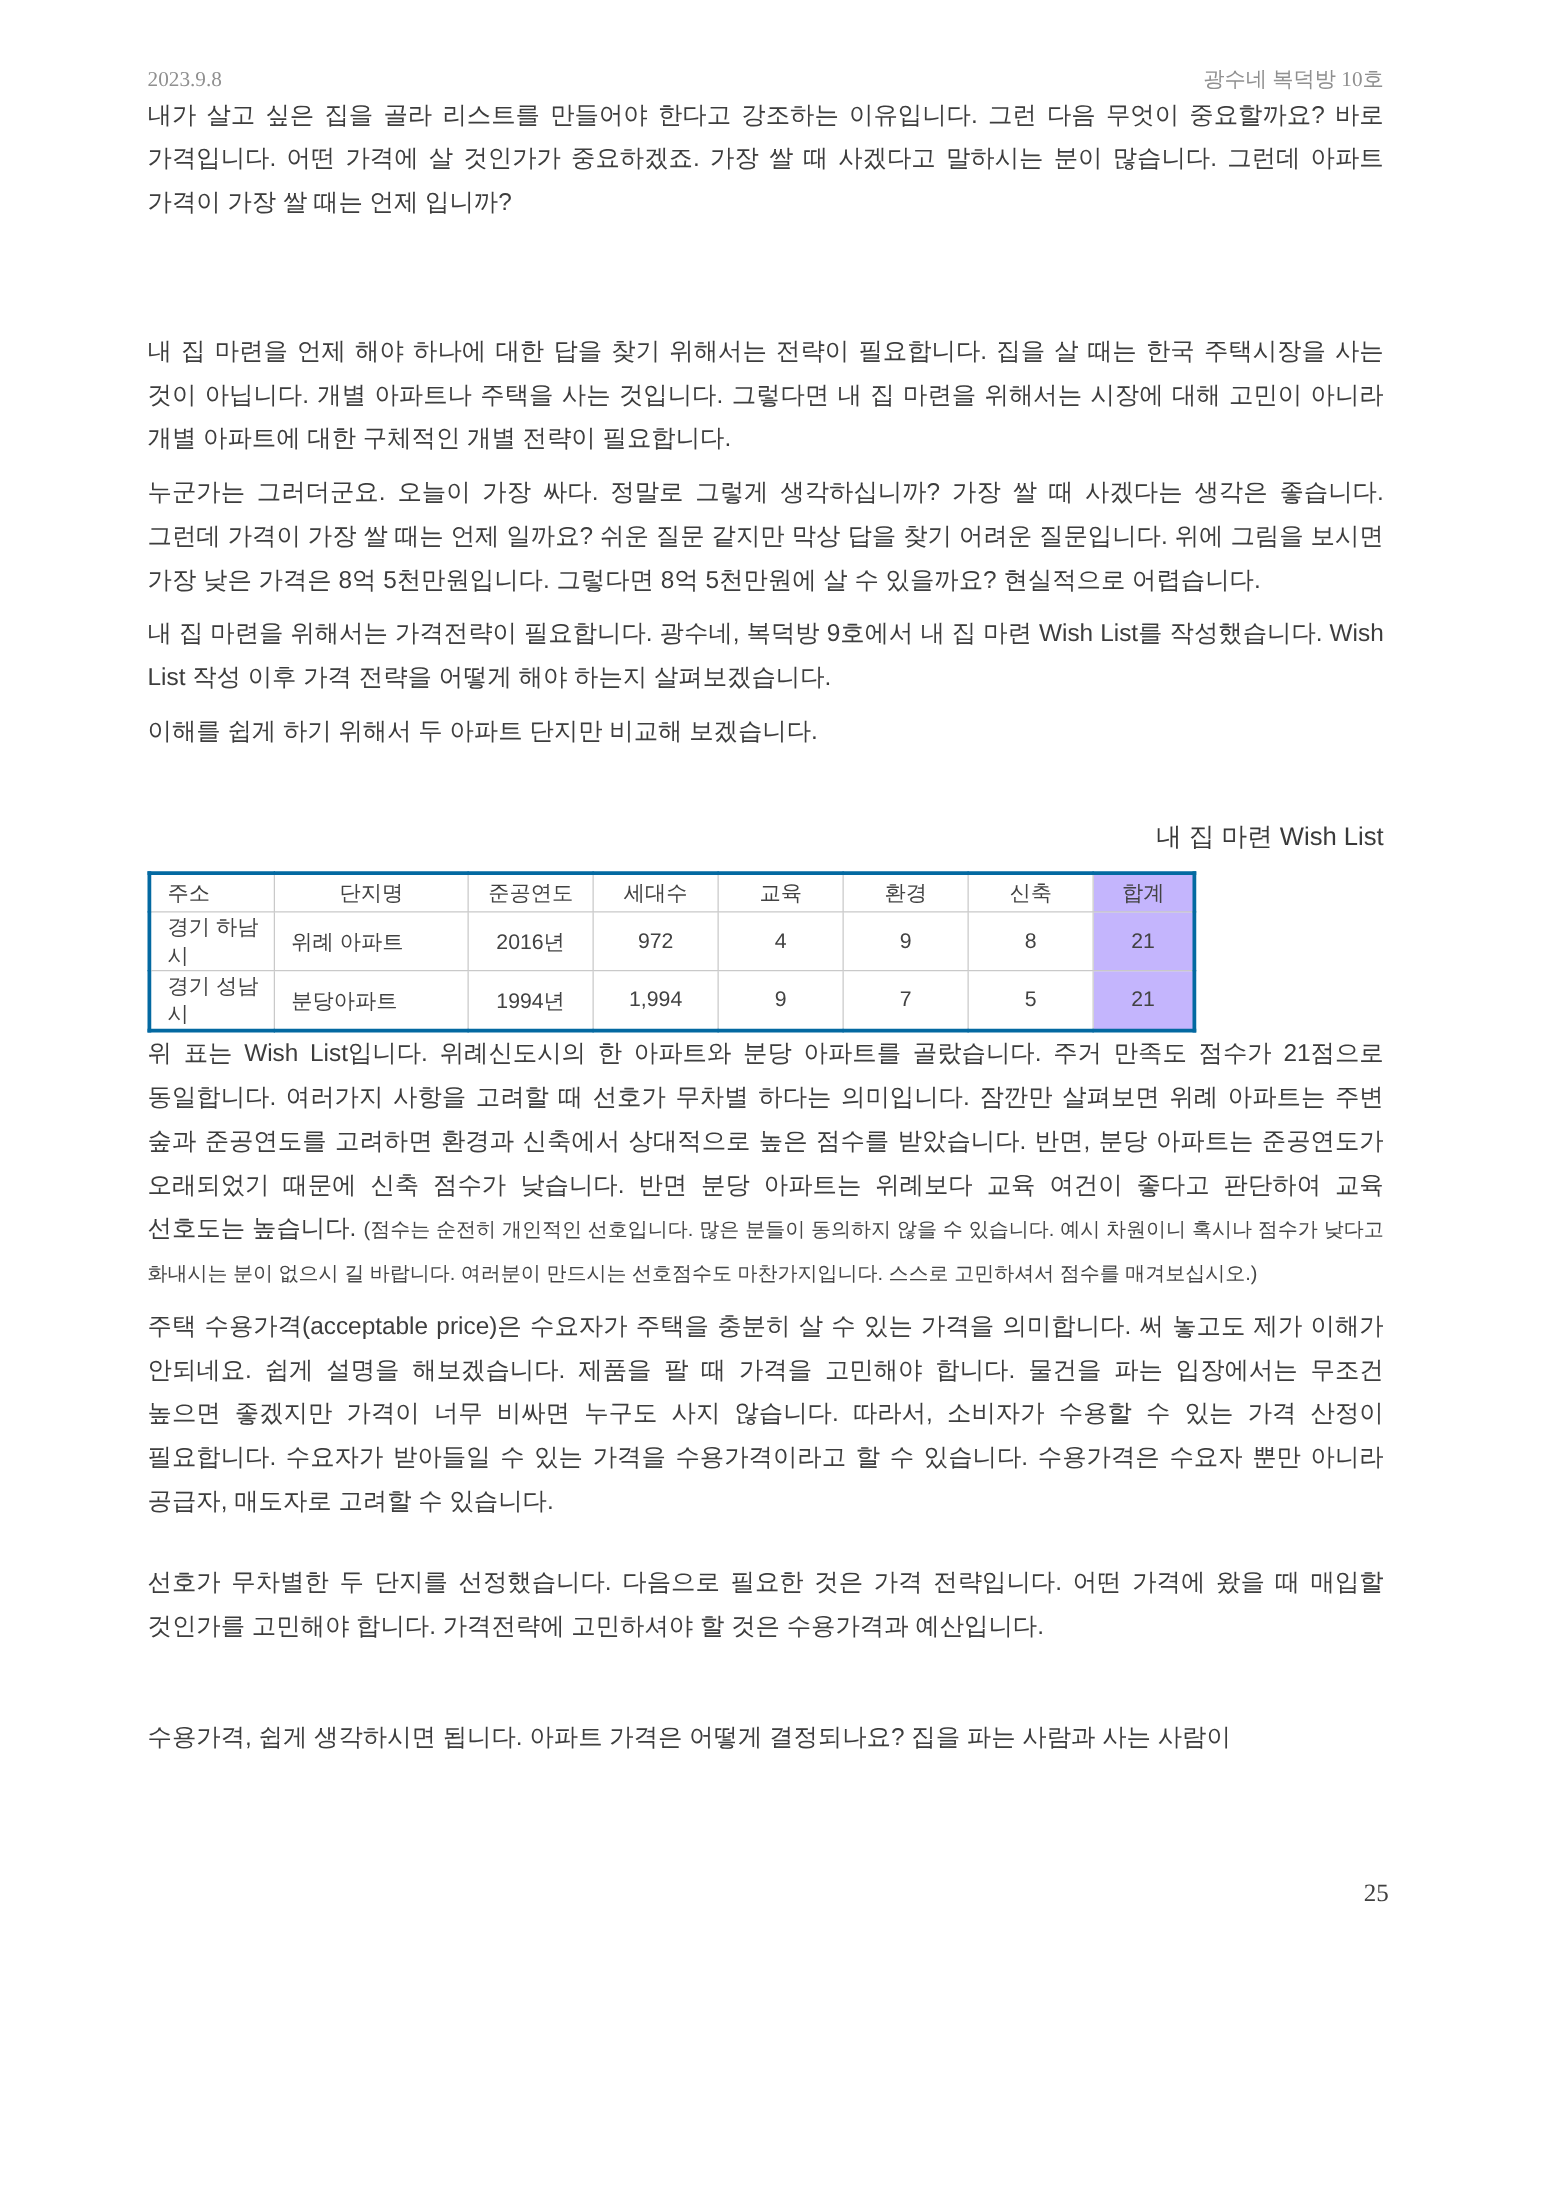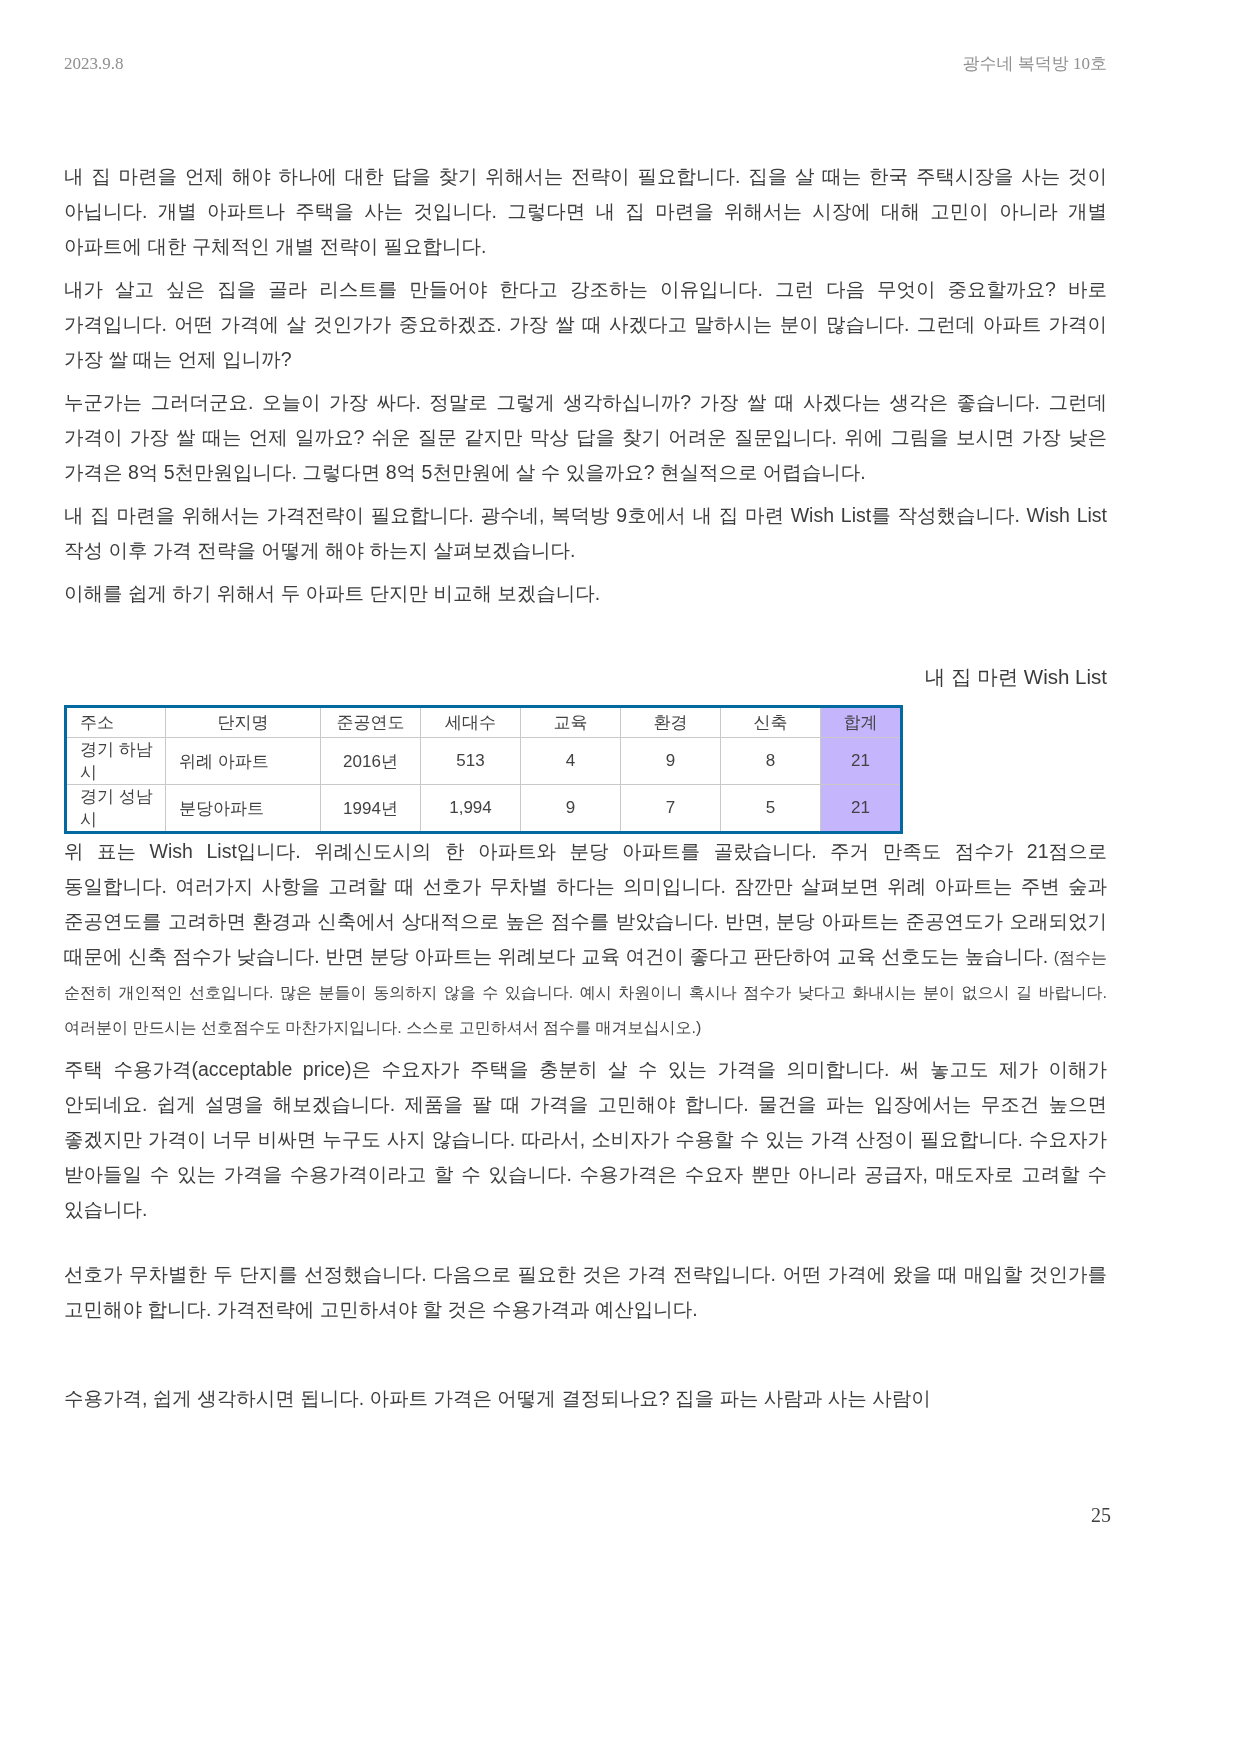--- a/index.html
+++ b/index.html
@@ -7,21 +7,21 @@
   body {
     width: 1241px;
     height: 1755px;
     position: relative;
     font-family: "Liberation Sans", "DejaVu Sans", sans-serif;
     color: #3d3d3d;
   }
   .page {
     position: absolute;
     inset: 0;
-    padding: 52px 134px 0 64px;
+    padding: 52px 134px 0 118px;
     background: #ffffff;
   }
   .header {
     display: flex;
     justify-content: space-between;
     align-items: baseline;
     font-family: "Liberation Serif", "DejaVu Serif", serif;
     font-size: 17px;
     color: #8f8f8f;
   }
@@ -80,22 +80,22 @@
 </head>
 <body>
 
 <div class="page">
 
   <div class="header">
     <span>2023.9.8</span>
     <span>광수네 복덕방 10호</span>
   </div>
 
+  <p class="para">내가 살고 싶은 집을 골라 리스트를 만들어야 한다고 강조하는 이유입니다. 그런 다음 무엇이 중요할까요? 바로 가격입니다. 어떤 가격에 살 것인가가 중요하겠죠. 가장 쌀 때 사겠다고 말하시는 분이 많습니다. 그런데 아파트 가격이 가장 쌀 때는 언제 입니까?</p>
   <p class="para first">내 집 마련을 언제 해야 하나에 대한 답을 찾기 위해서는 전략이 필요합니다. 집을 살 때는 한국 주택시장을 사는 것이 아닙니다. 개별 아파트나 주택을 사는 것입니다. 그렇다면 내 집 마련을 위해서는 시장에 대해 고민이 아니라 개별 아파트에 대한 구체적인 개별 전략이 필요합니다.</p>
-  <p class="para">내가 살고 싶은 집을 골라 리스트를 만들어야 한다고 강조하는 이유입니다. 그런 다음 무엇이 중요할까요? 바로 가격입니다. 어떤 가격에 살 것인가가 중요하겠죠. 가장 쌀 때 사겠다고 말하시는 분이 많습니다. 그런데 아파트 가격이 가장 쌀 때는 언제 입니까?</p>
   <p class="para">누군가는 그러더군요. 오늘이 가장 싸다. 정말로 그렇게 생각하십니까? 가장 쌀 때 사겠다는 생각은 좋습니다. 그런데 가격이 가장 쌀 때는 언제 일까요? 쉬운 질문 같지만 막상 답을 찾기 어려운 질문입니다. 위에 그림을 보시면 가장 낮은 가격은 8억 5천만원입니다. 그렇다면 8억 5천만원에 살 수 있을까요? 현실적으로 어렵습니다.</p>
   <p class="para">내 집 마련을 위해서는 가격전략이 필요합니다. 광수네, 복덕방 9호에서 내 집 마련 Wish List를 작성했습니다. Wish List 작성 이후 가격 전략을 어떻게 해야 하는지 살펴보겠습니다.</p>
   <p class="para">이해를 쉽게 하기 위해서 두 아파트 단지만 비교해 보겠습니다.</p>
 
   <h2 class="wish-heading">내 집 마련 Wish List</h2>
 
   <table class="wish-table">
     <colgroup>
       <col style="width:100px">
       <col style="width:155px">
@@ -116,21 +116,21 @@
         <th>환경</th>
         <th>신축</th>
         <th class="hl">합계</th>
       </tr>
     </thead>
     <tbody>
       <tr>
         <td class="cell-left">경기 하남시</td>
         <td class="cell-left">위례 아파트</td>
         <td>2016년</td>
-        <td>513</td>
+        <td>972</td>
         <td>4</td>
         <td>9</td>
         <td>8</td>
         <td class="hl">21</td>
       </tr>
       <tr>
         <td class="cell-left">경기 성남시</td>
         <td class="cell-left">분당아파트</td>
         <td>1994년</td>
         <td>1,994</td>

